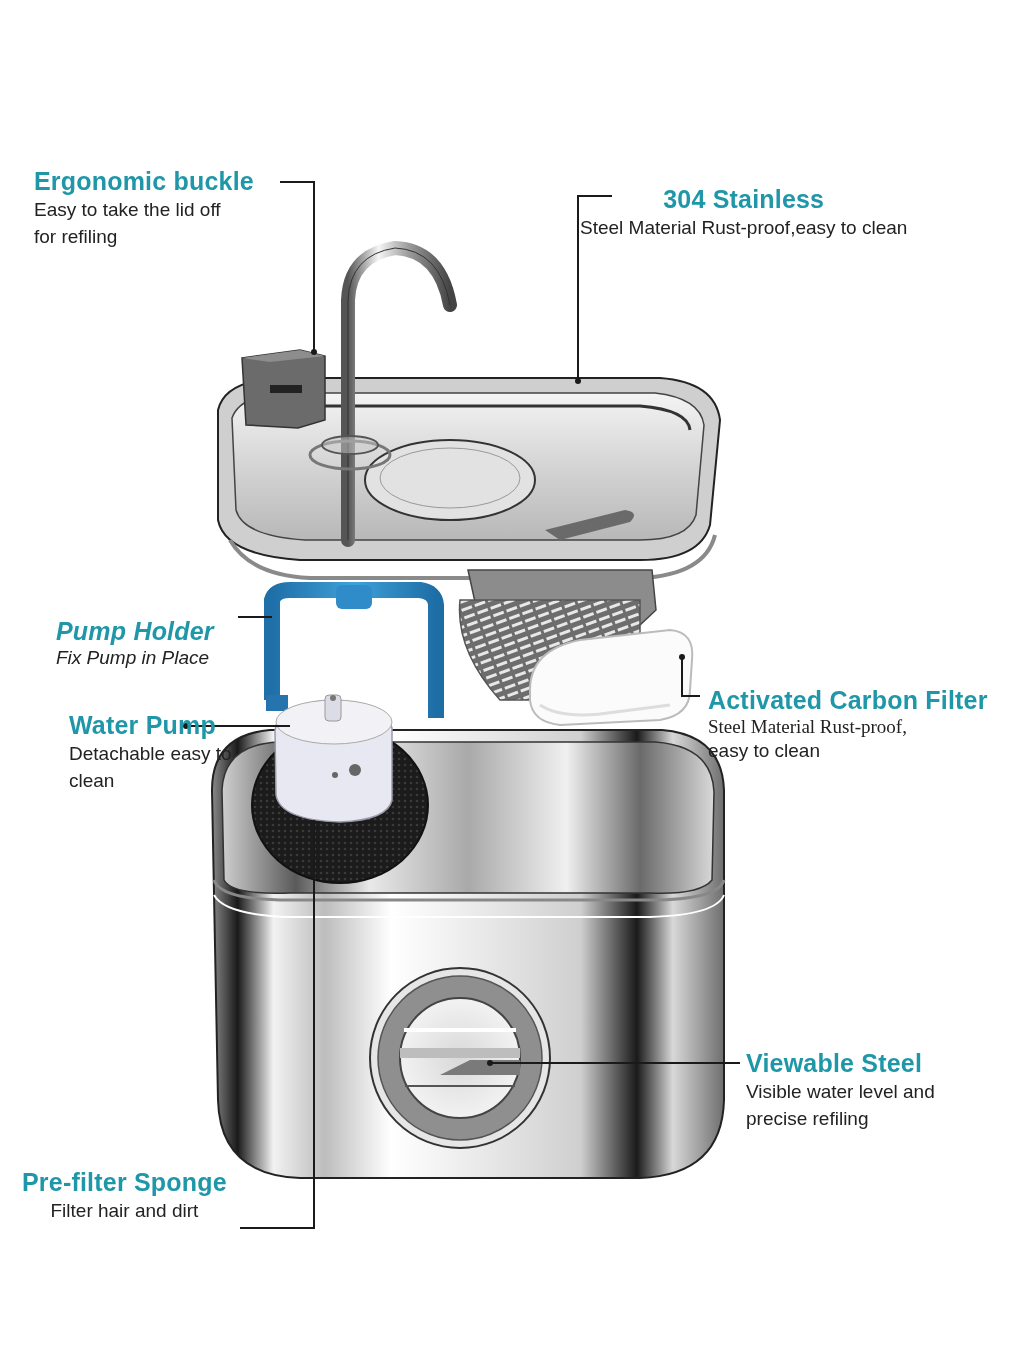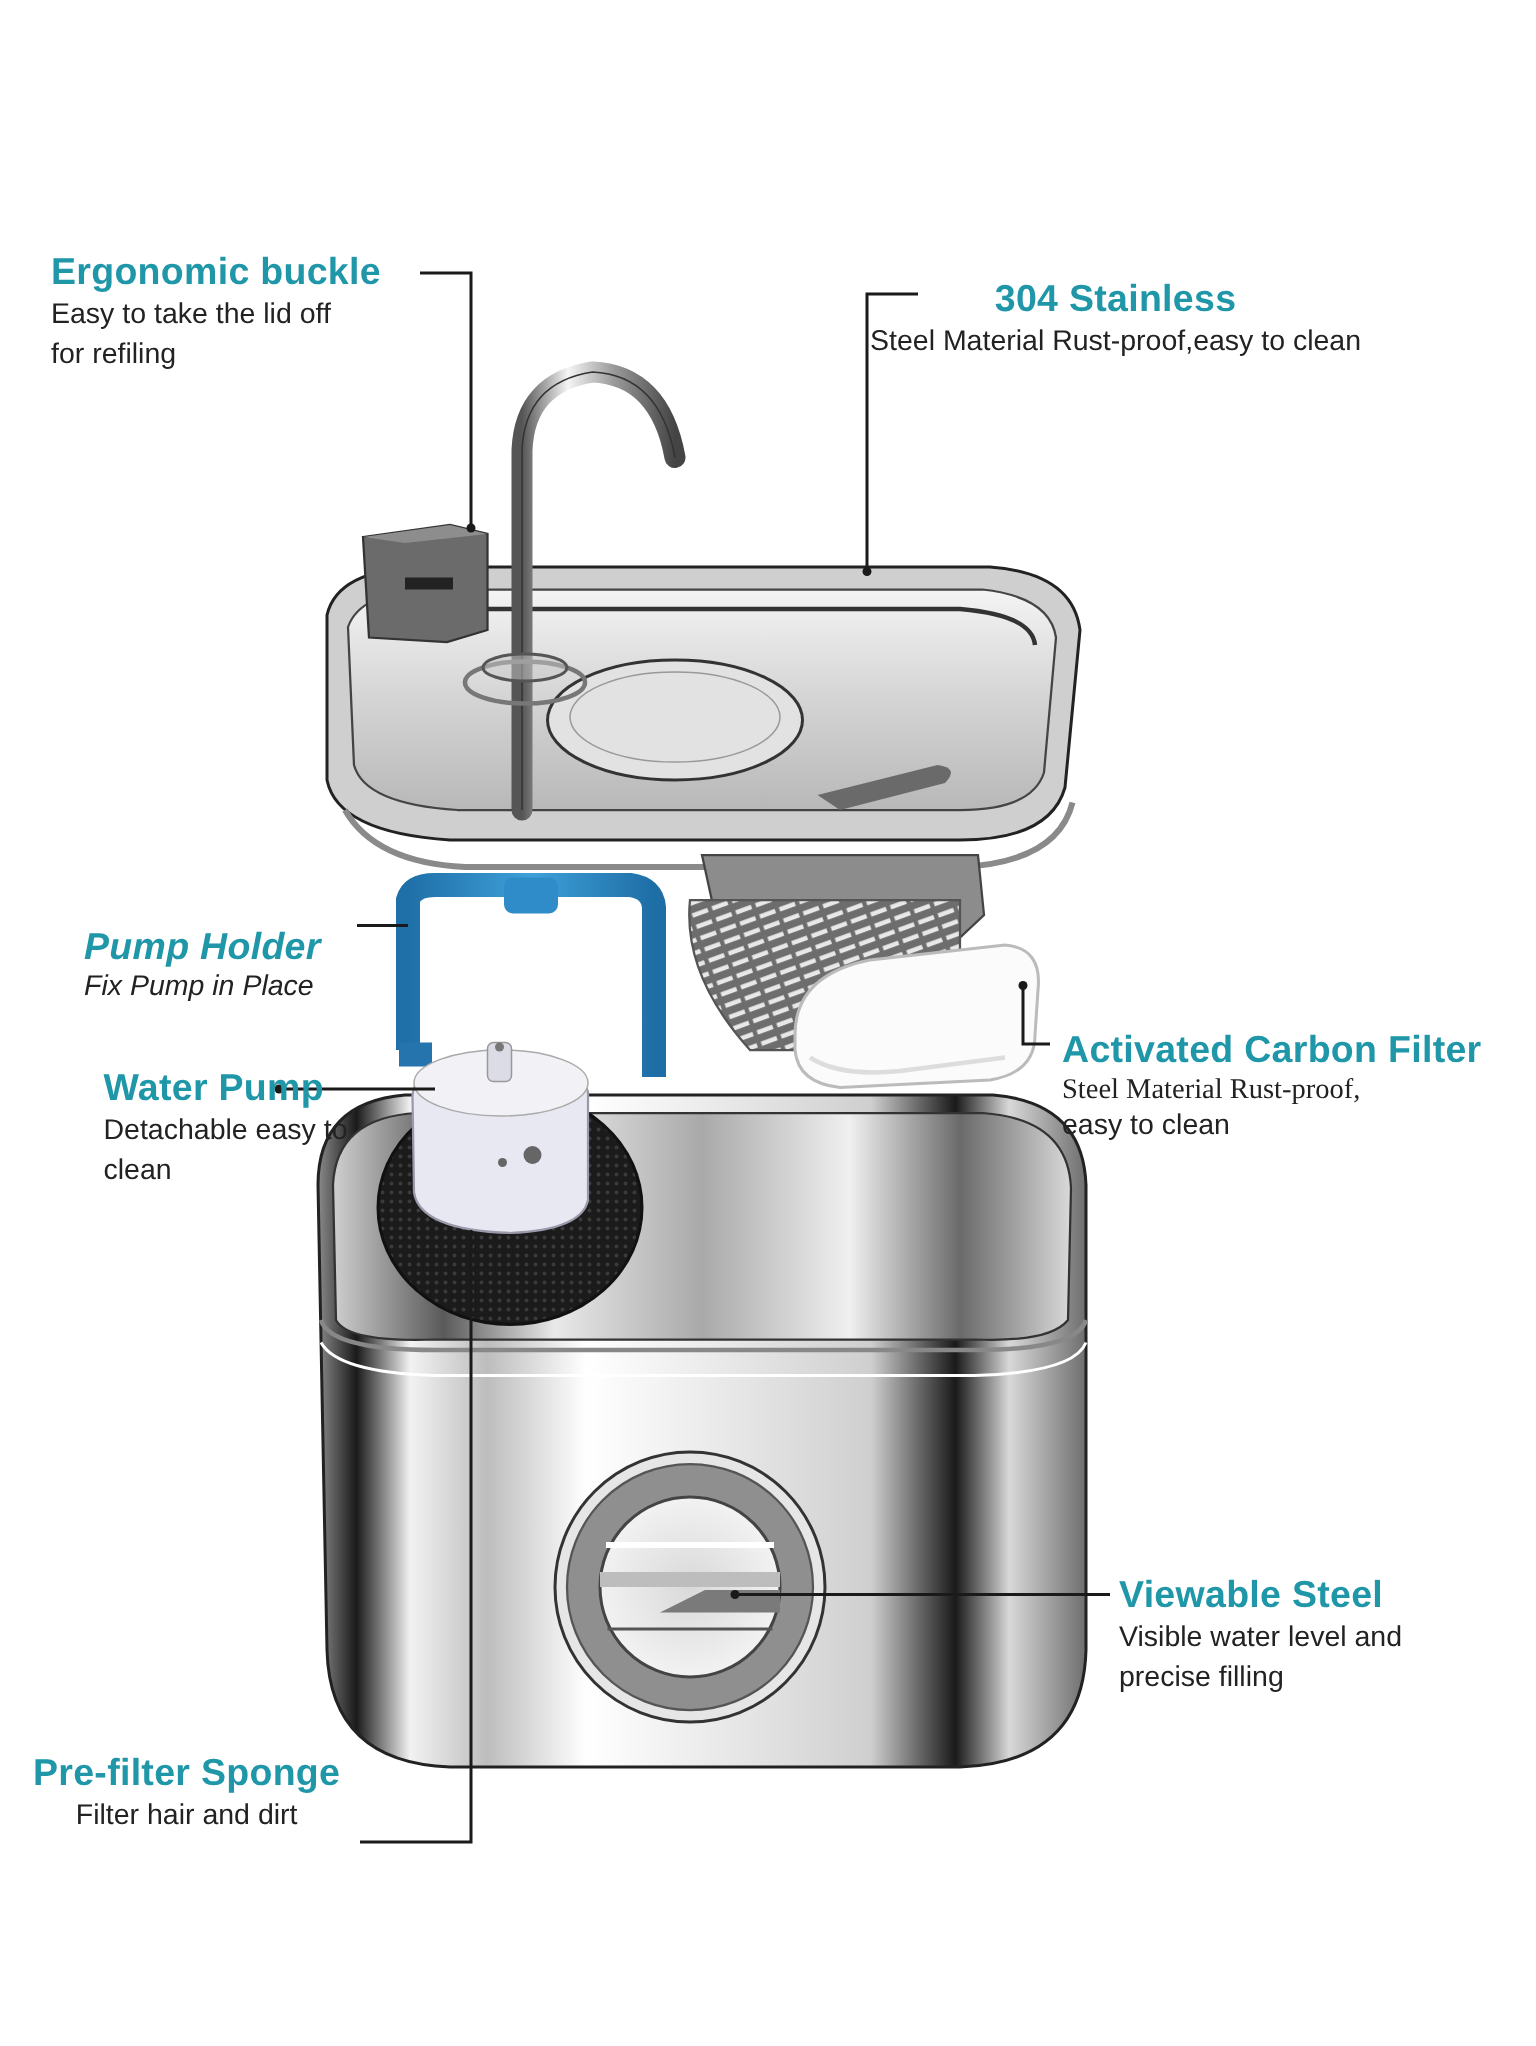--- a/index.html
+++ b/index.html
@@ -181,19 +181,19 @@
 
 <div class="callout" style="left:708px; top:685px;">
   <div class="title">Activated Carbon Filter</div>
   <div class="desc" style="line-height:24px;font-family:Liberation Serif, serif;">Steel Material Rust-proof,</div>
   <div class="desc" style="line-height:24px;">easy to clean</div>
 </div>
 
 <div class="callout" style="left:746px; top:1048px;">
   <div class="title">Viewable Steel</div>
   <div class="desc">Visible water level and</div>
-  <div class="desc">precise filling</div>
+  <div class="desc">precise refiling</div>
 </div>
 
 <div class="callout" style="left:22px; top:1167px;text-align:center;">
   <div class="title">Pre-filter Sponge</div>
   <div class="desc">Filter hair and dirt</div>
 </div>
 
 </body></html>

